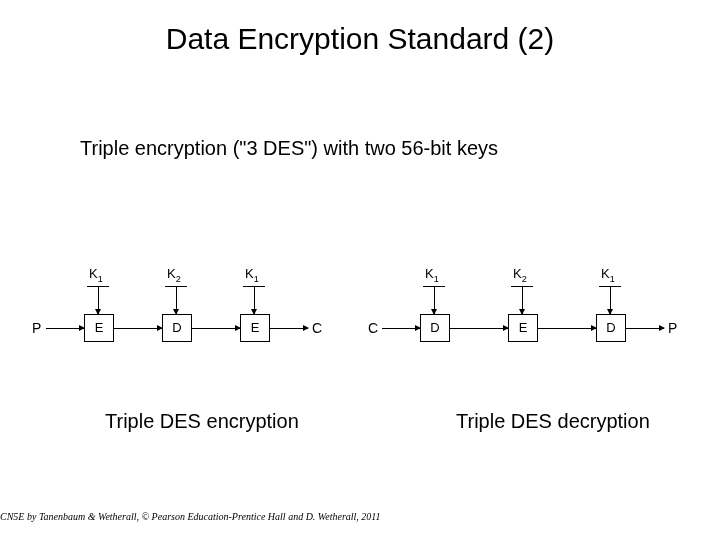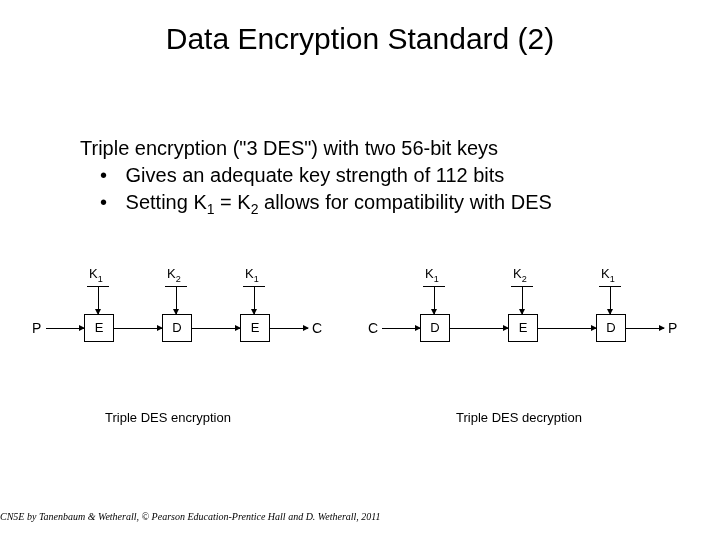--- a/index.html
+++ b/index.html
@@ -107,21 +107,21 @@
     content: "";
     position: absolute;
     left: -3px;
     bottom: -1px;
     border-top: 6px solid #000;
     border-left: 3.5px solid transparent;
     border-right: 3.5px solid transparent;
   }
   .caption {
     position: absolute;
-    font-size: 13px;
+    font-size: 20px;
     top: 410px;
   }
   .footer {
     position: absolute;
     bottom: 18px;
     width: 720px;
     text-align: left;
     font-size: 10px;
     font-style: italic;
     font-family: "Times New Roman", Times, serif;
@@ -129,28 +129,20 @@
 </style>
 </head>
 <body>
 
 <div class="slide">
 
   <div class="title">Data Encryption Standard (2)</div>
 
   <div class="body">
     <div>Triple encryption ("3 DES") with two 56-bit keys</div>
-    <ul>
-      <li class="bullet-dot">
-        <span>Gives an adequate key strength of 112 bits</span>
-      </li>
-      <li class="bullet-dot">
-        <span>Setting K</span><span class="sub">1</span><span> = K</span><span class="sub">2</span><span> allows for compatibility with DES</span>
-      </li>
-    </ul>
   </div>
 
   <div class="diagrams">
 
     <div class="dg" style="left:32px; top:0; width:320px; height:120px;">
 
       <div class="plabel" style="left:0px; top:60px;">P</div>
       <div class="arrow-h" style="left:14px; top:68px; width:38px;"></div>
 
       <div class="klabel" style="left:57px; top:6px;"><span>K</span><span class="sub">1</span></div>

